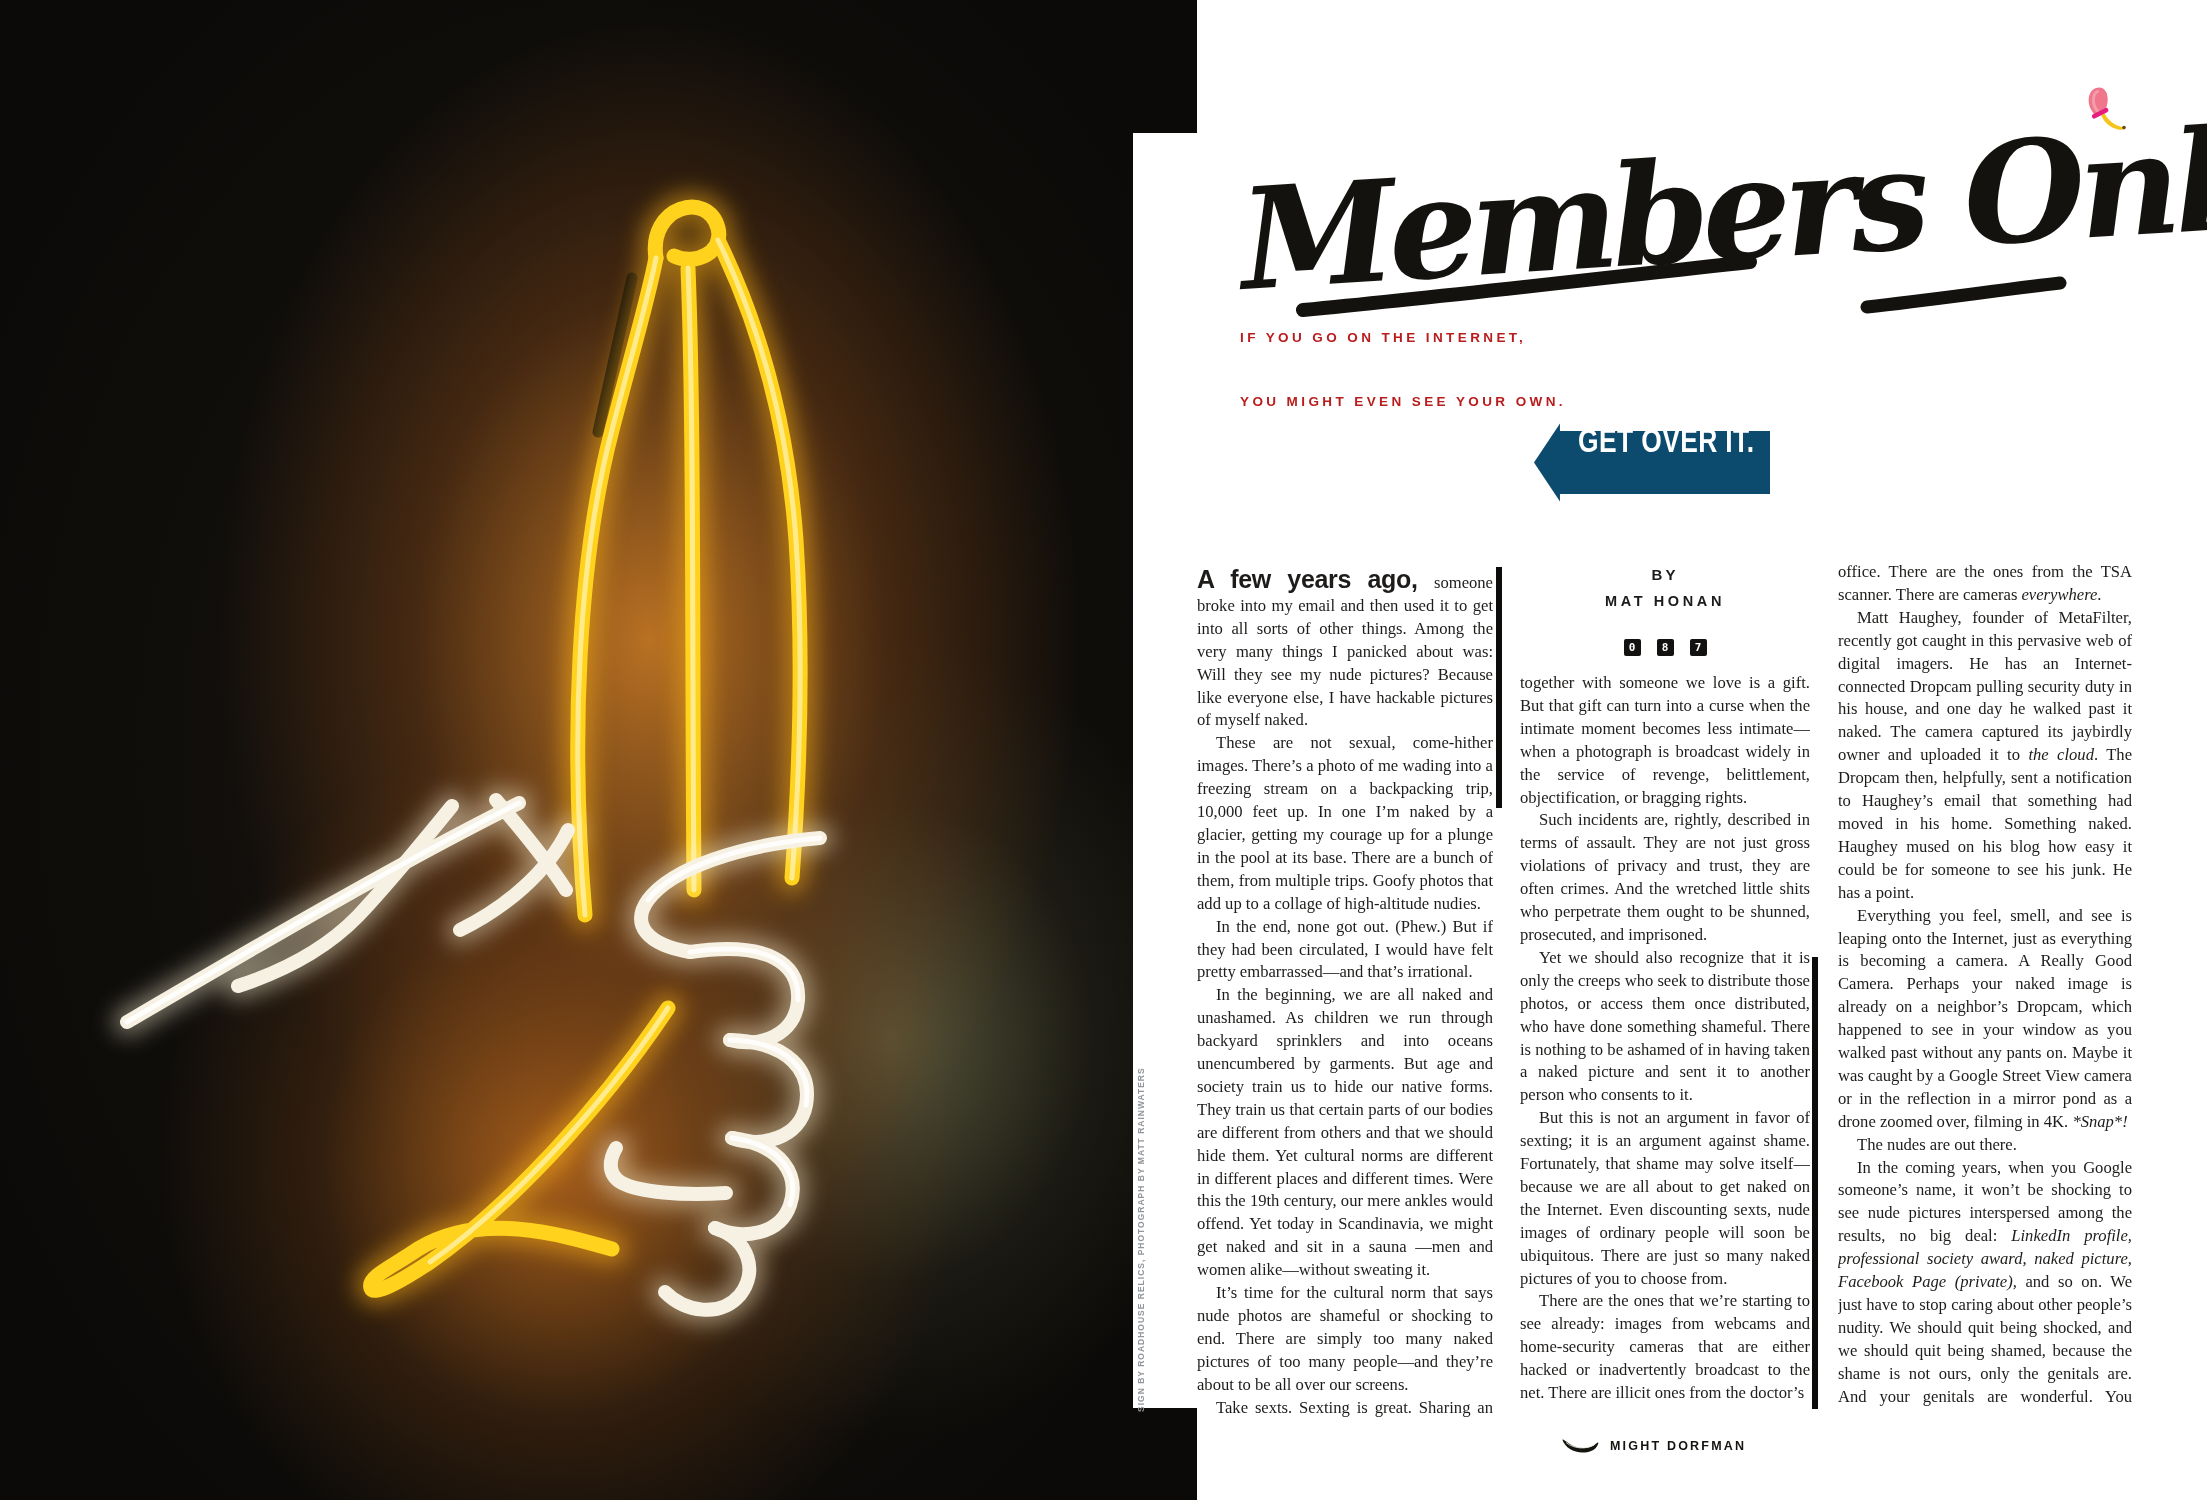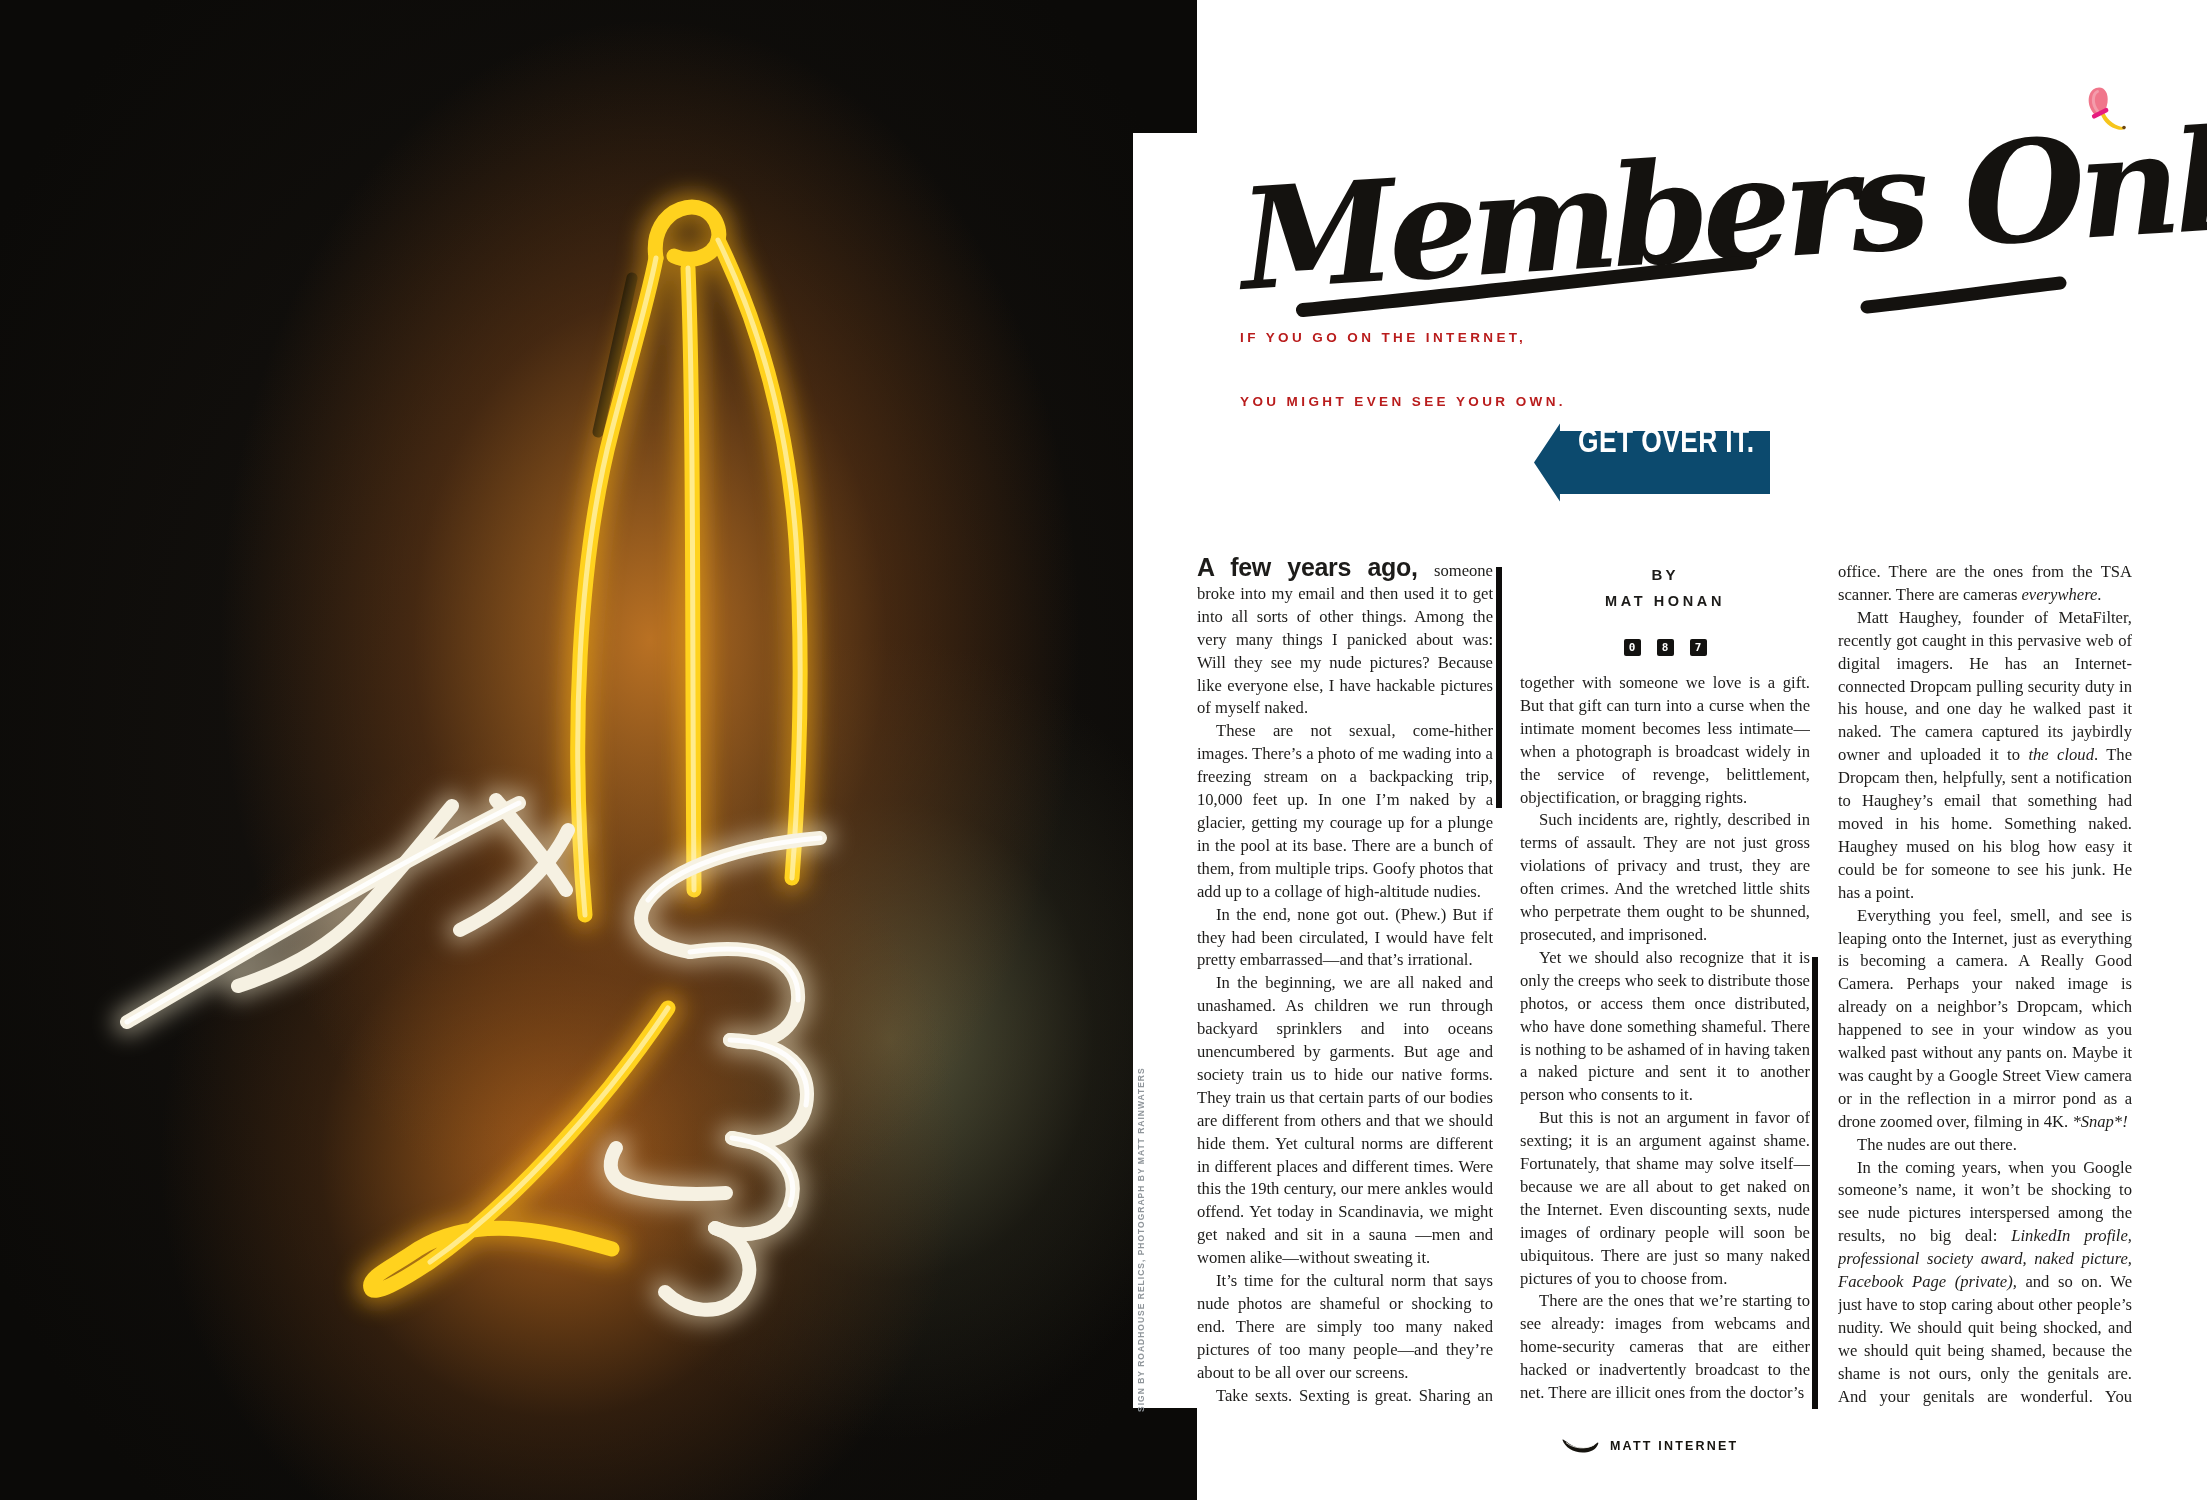--- a/index.html
+++ b/index.html
@@ -45,21 +45,21 @@
   #byline{position:absolute;left:1520px;top:566px;width:290px;text-align:center;z-index:6;
     font-family:"Liberation Sans",sans-serif;font-weight:bold;color:#1c1b19;}
   #byline .by{font-size:15px;letter-spacing:3.2px;}
   #byline .name{font-size:14.5px;letter-spacing:3.6px;margin-top:10px;}
   #byline .digits{margin-top:28px;}
   #byline .digit{display:inline-block;width:17px;height:17px;line-height:17px;background:#131210;
     color:#fff;font-size:11px;font-weight:bold;border-radius:2px;margin:0 8px;
     font-family:"DejaVu Sans Mono",monospace;}
   
   .col{position:absolute;z-index:6;font-size:16.6px;line-height:22.9px;text-align:justify;overflow:hidden;}
-  #col1{left:1197px;top:555px;width:296px;height:850px;}
+  #col1{left:1197px;top:567px;width:296px;height:850px;}
   #col2-body{left:1520px;top:672px;width:290px;height:740px;}
   #col3{left:1838px;top:561px;width:294px;height:850px;}
   .col p{margin:0;}
   .col p.ind{text-indent:19px;}
   .col span.lead{font-family:"Liberation Sans",sans-serif;font-weight:bold;font-size:25px;
     letter-spacing:-.3px;line-height:1;}
   .col span.italic{font-style:italic;}
   .vrule{position:absolute;background:#0d0c0b;width:6px;z-index:6;}
   #ruleA{left:1496px;top:567px;height:241px;}
   #ruleB{left:1812px;top:957px;height:452px;}
@@ -197,16 +197,16 @@
       <p class="ind"><span>Everything you feel, smell, and see is leaping onto the Internet, just as everything is becoming a camera. A Really Good Camera. Perhaps your naked image is already on a neighbor’s Dropcam, which happened to see in your window as you walked past without any pants on. Maybe it was caught by a Google Street View camera or in the reflection in a mirror pond as a drone zoomed over, filming in 4K. </span><span class="italic">*Snap*!</span></p>
       <p class="ind"><span>The nudes are out there.</span></p>
       <p class="ind"><span>In the coming years, when you Google someone’s name, it won’t be shocking to see nude pictures interspersed among the results, no big deal: </span><span class="italic">LinkedIn profile, professional society award, naked picture, Facebook Page (private),</span><span> and so on. We just have to stop caring about other people’s nudity. We should quit being shocked, and we should quit being shamed, because the shame is not ours, only the genitals are. And your genitals are wonderful. You should show them to the world. </span></p>
     </div>
 
   <div id="footer">
     <svg width="40" height="20" viewBox="0 0 40 20">
       <path d="M 2.5 4 C 5.5 12.5, 15.5 18, 27 16.2 C 33 15.2, 37 12, 38.3 7.5 C 38.6 6.3, 37.6 6.2, 36.6 7.2 C 31 12.8, 19 14.5, 8.5 7.2 C 5.5 5.1, 2.2 2.6, 2.5 4 Z" fill="#16140f"></path>
       <path d="M 6 6.5 C 14 13, 26 13.5, 34 9" fill="none" stroke="#f4f2ee" stroke-width=".8"></path>
     </svg>
-    <span class="credit">MATT INTERNET</span>
+    <span class="credit">MIGHT DORFMAN</span>
   </div>
 
 </div>
 
 </body></html>

